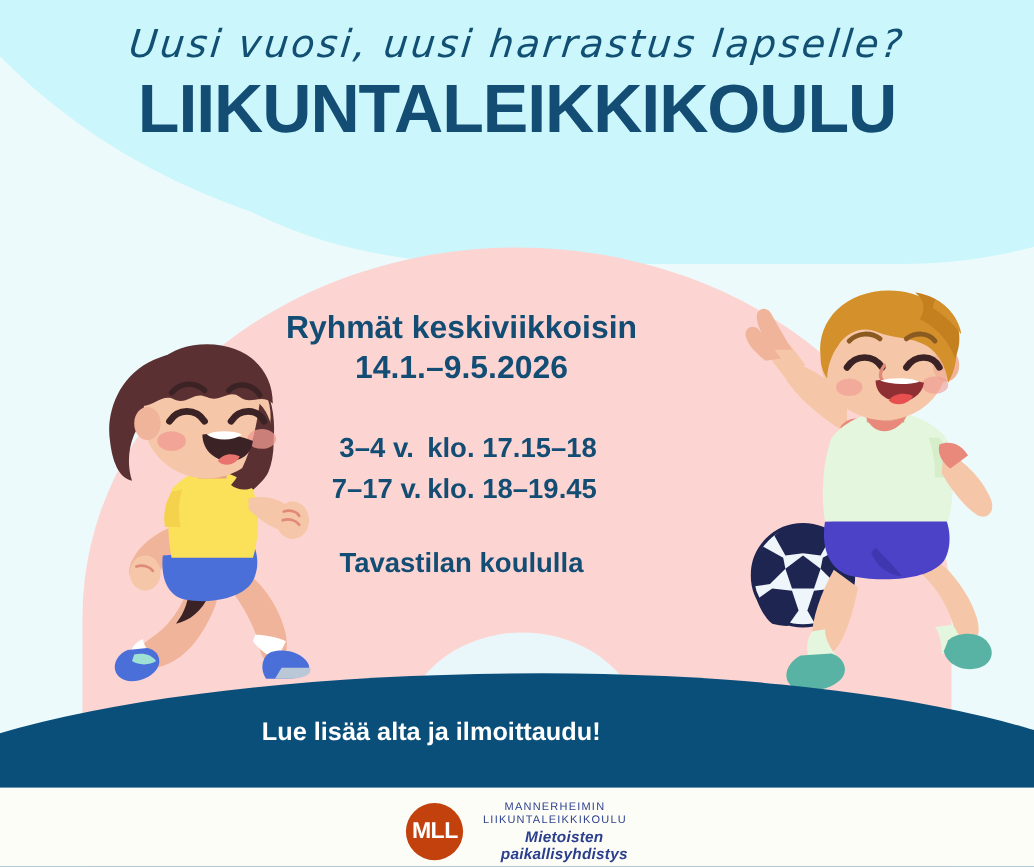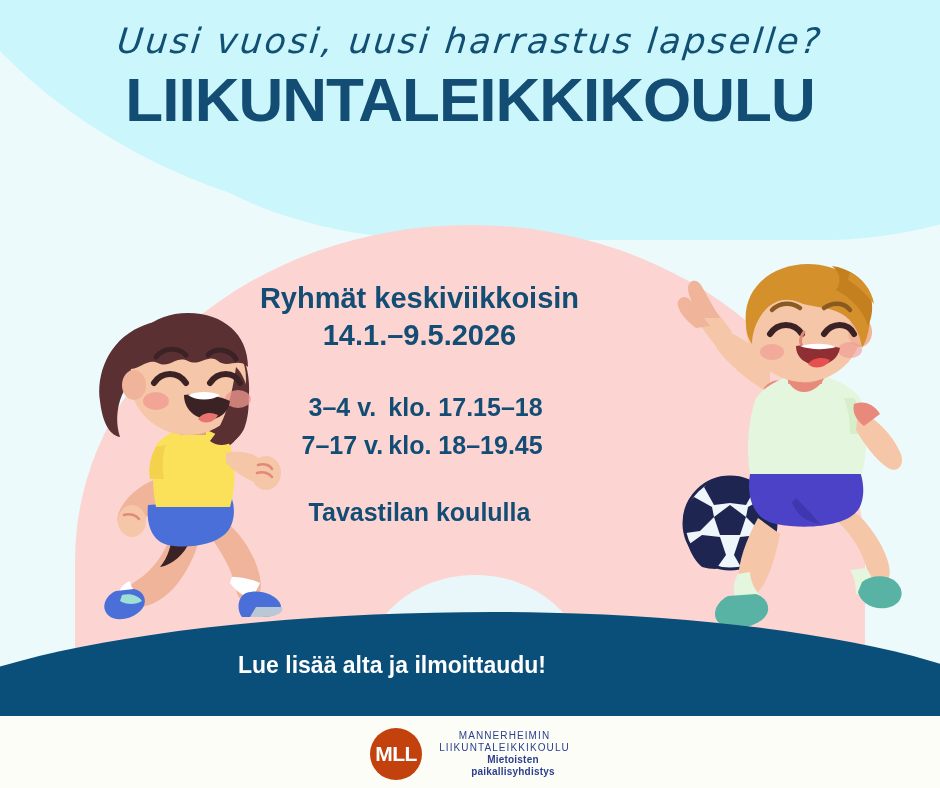--- a/index.html
+++ b/index.html
@@ -158,21 +158,21 @@
     display:flex;align-items:center;justify-content:center;
     font-size:21px;font-weight:bold;letter-spacing:-0.5px;
   }
   .logo-text{
     margin-left:17px;
     color:#2b3f8c;
     line-height:1.18;
     text-align:center;
   }
   .logo-l1,.logo-l2{font-size:10px;letter-spacing:1.1px;font-weight:500;}
-  .logo-l3,.logo-l4{font-size:10px;font-weight:bold;letter-spacing:.2px;padding-left:17px;}
+  .logo-l3,.logo-l4{font-size:14px;font-style:italic;font-weight:bold;letter-spacing:.2px;padding-left:17px;}
 
   
   .kid{position:absolute;z-index:4;}
   #girl{left:60px;top:283px;}
   #boy{left:672px;top:262px;}
   #ball{position:absolute;left:682px;top:475px;z-index:4;}
 </style>
 </head>
 <body>
 

